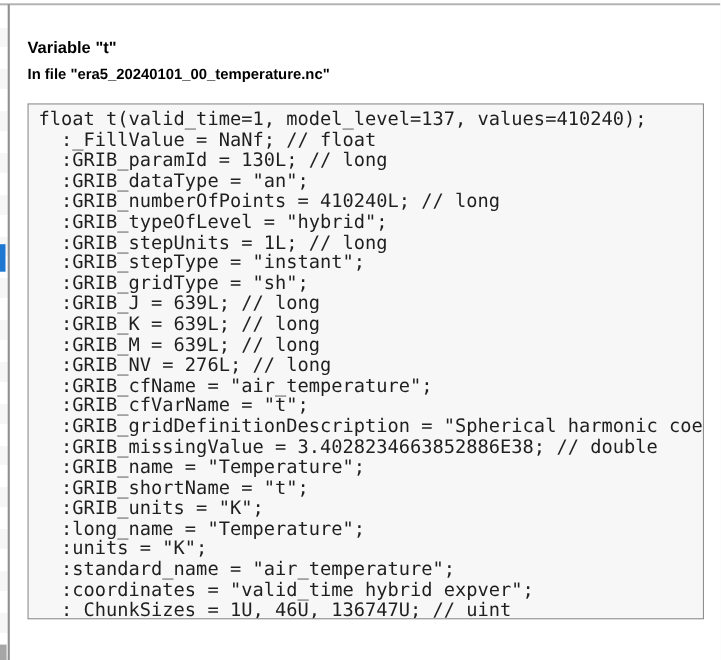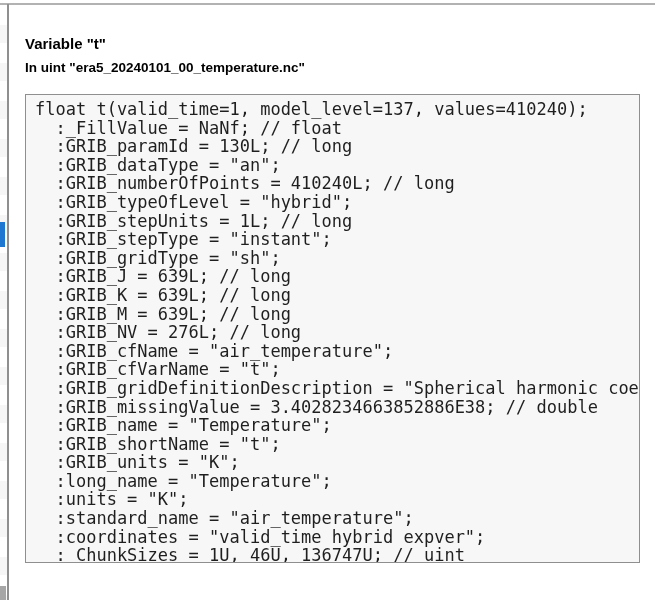--- a/index.html
+++ b/index.html
@@ -101,21 +101,21 @@
   <div class="left-strip">
     <div class="selected-indicator"></div>
     <div class="strip-bottom-block"></div>
   </div>
 
   <div class="v-divider"></div>
 
   <div class="main">
     <h1 class="page-title">Variable "t"</h1>
 
-    <h2 class="page-subtitle">In uint "era5_20240101_00_temperature.nc"</h2>
+    <h2 class="page-subtitle">In file "era5_20240101_00_temperature.nc"</h2>
 
     <div class="code-panel">
       <pre>float t(valid_time=1, model_level=137, values=410240);
   :_FillValue = NaNf; // float
   :GRIB_paramId = 130L; // long
   :GRIB_dataType = "an";
   :GRIB_numberOfPoints = 410240L; // long
   :GRIB_typeOfLevel = "hybrid";
   :GRIB_stepUnits = 1L; // long
   :GRIB_stepType = "instant";

